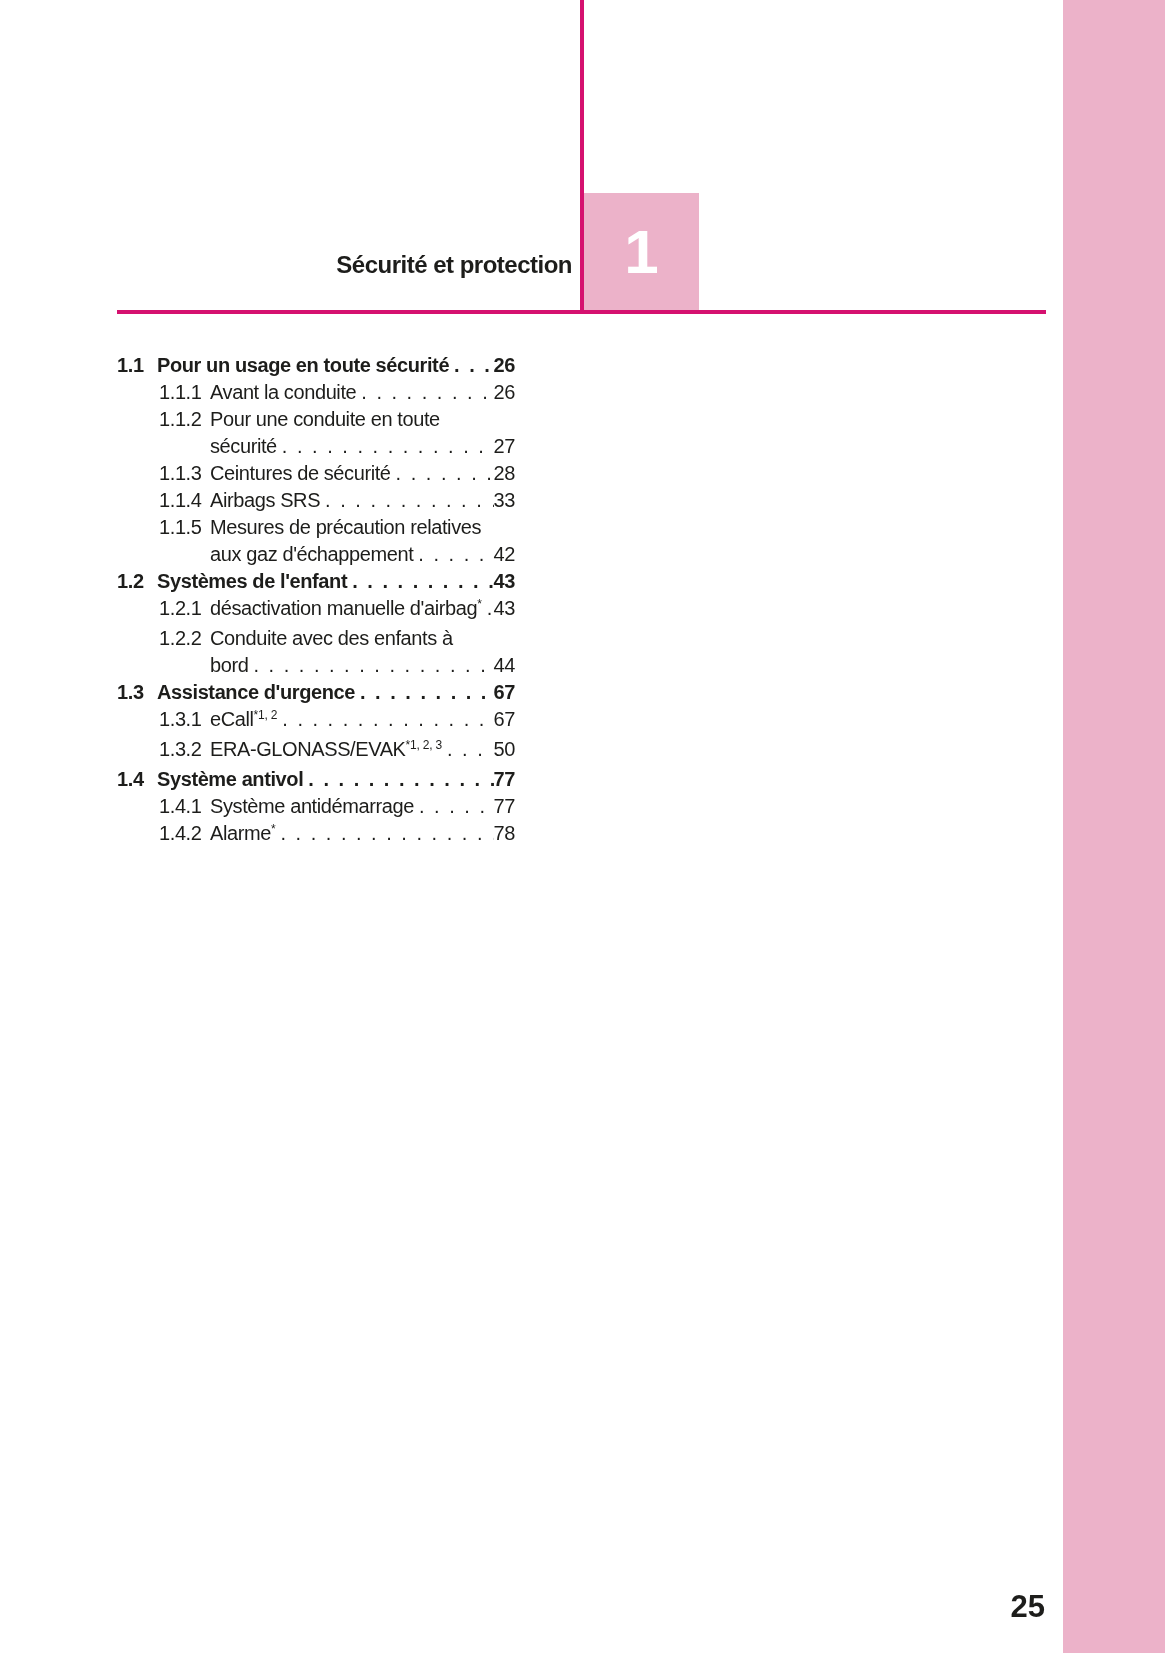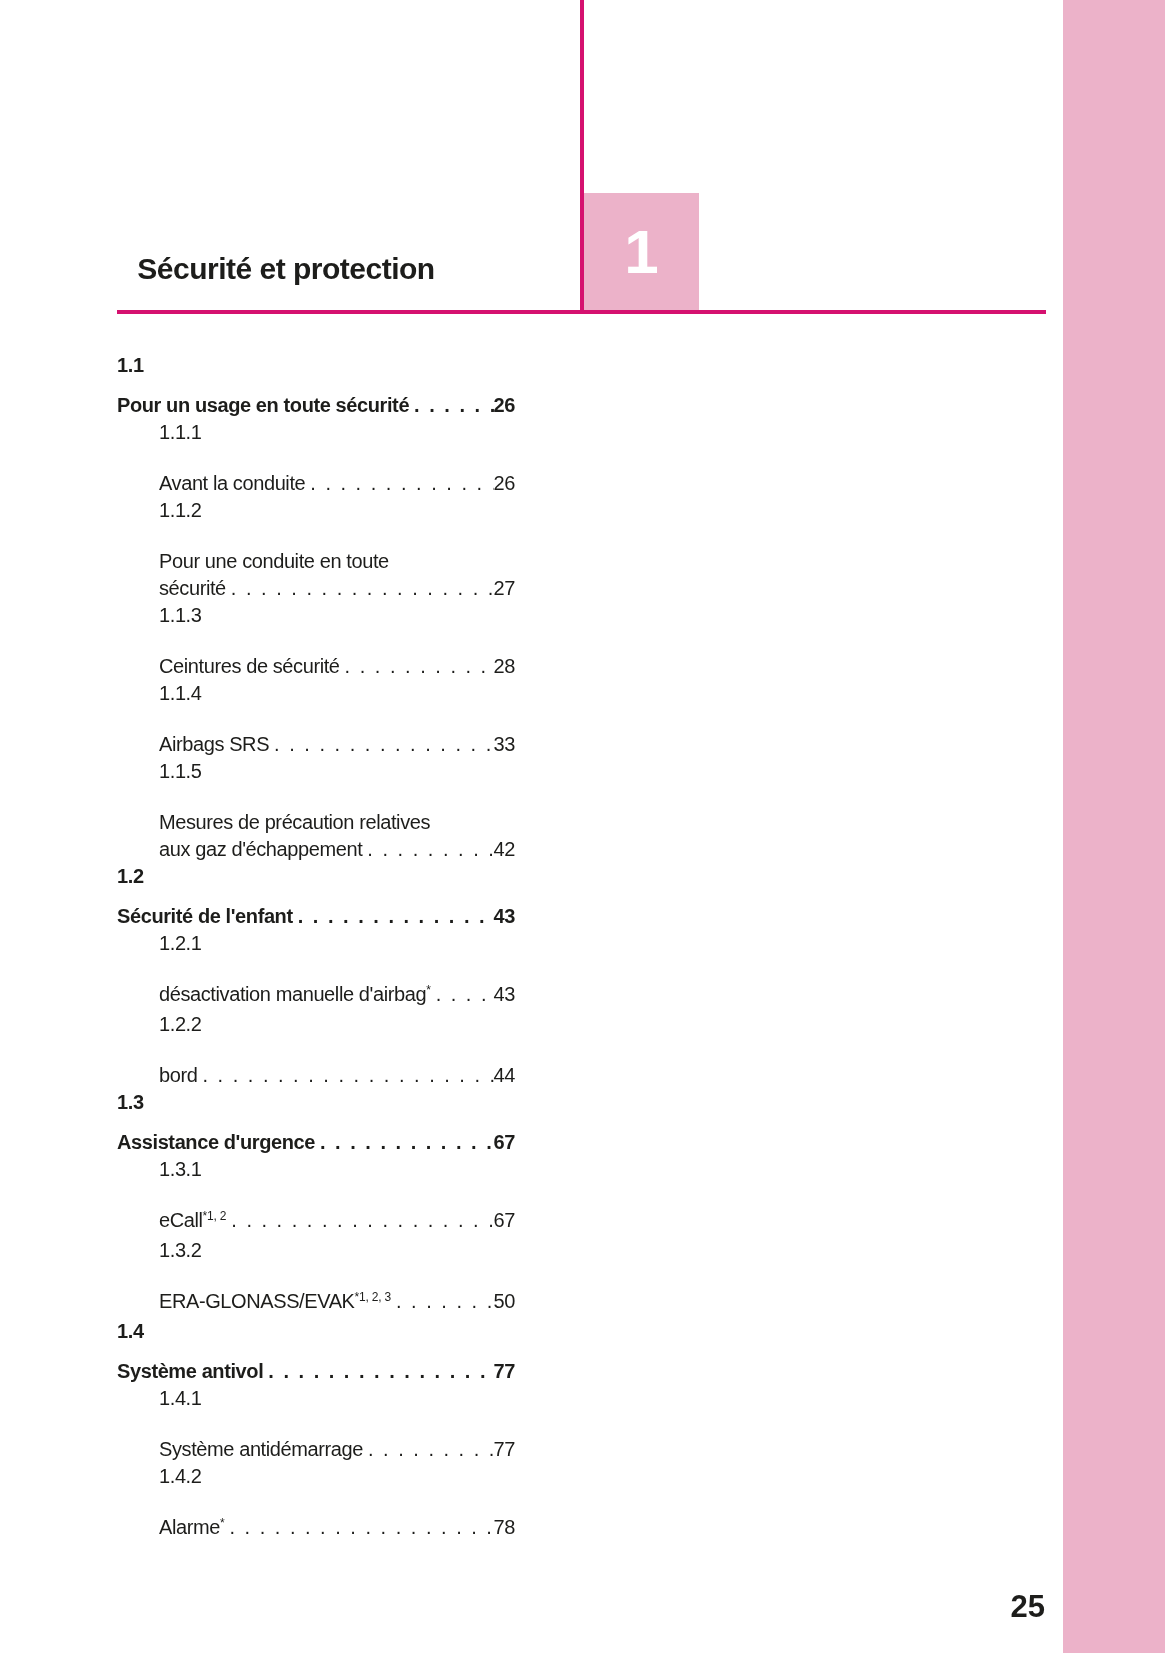--- a/index.html
+++ b/index.html
@@ -23,42 +23,42 @@
     width: 4px; height: 314px;
     background: var(--accent);
   }
   .hline {
     position: absolute; left: 117px; top: 310px;
     width: 929px; height: 4px;
     background: var(--accent);
   }
   .chapter-title {
     position: absolute; top: 231px; left: 0; width: 572px;
-    text-align: center;
-    font-size: 30px; font-weight: 700; letter-spacing: -0.5px;
+    text-align: right;
+    font-size: 24px; font-weight: 700; letter-spacing: -0.5px;
     line-height: 36px;
     color: #1d1d1b;
     white-space: nowrap;
   }
   .chapter-box {
     position: absolute; left: 584px; top: 193px;
     width: 115px; height: 117px;
     background: var(--pink);
     display: flex; align-items: center; justify-content: center;
   }
   .chapter-box .chapter-num {
     color: #ffffff;
     font-size: 62px; font-weight: 700; line-height: 1;
   }
   .toc {
     position: absolute; left: 117px; top: 352px;
     width: 398px;
     font-size: 20px; line-height: 27px; letter-spacing: -0.4px;
   }
-  .entry { display: flex; flex-direction: column; }
+  .entry { display: flex; }
   .entry.bold { font-weight: 700; }
   .entry .num { flex: 0 0 40px; white-space: nowrap; }
   .entry.lvl2 { padding-left: 42px; }
   .entry.lvl2 .num { flex: 0 0 51px; }
   .entry .body { flex: 1 1 auto; min-width: 0; display: block; }
   .line { display: flex; min-width: 0; align-items: baseline; }
   .txt { flex: 0 0 auto; white-space: nowrap; text-align: right; }
   .sup {
     flex: 0 0 auto;
     font-size: 12px; position: relative; top: -7px;
@@ -154,41 +154,44 @@
           <span class="txt">aux gaz d'échappement</span>
           <span class="leader">. . . . . . . . . . . . . . . . . . . . . . . . . . . . . . . . . . . . . . . .</span>
           <span class="pg">42</span>
         </span>
       </span>
     </div>
     <div class="entry lvl1 bold">
       <span class="num">1.2</span>
       <span class="body">
         <span class="line">
-          <span class="txt">Sécurité de l'enfant</span>
+          <span class="txt">Systèmes de l'enfant</span>
           <span class="leader">. . . . . . . . . . . . . . . . . . . . . . . . . . . . . . . . . . . . . . . .</span>
           <span class="pg">43</span>
         </span>
       </span>
     </div>
     <div class="entry lvl2">
       <span class="num">1.2.1</span>
       <span class="body">
         <span class="line">
           <span class="txt">désactivation manuelle d'airbag</span>
           <span class="sup">*</span>
           <span class="leader">. . . . . . . . . . . . . . . . . . . . . . . . . . . . . . . . . . . . . . . .</span>
           <span class="pg">43</span>
         </span>
       </span>
     </div>
     <div class="entry lvl2">
       <span class="num">1.2.2</span>
       <span class="body">
         <span class="line">
+          <span class="txt">Conduite avec des enfants à</span>
+        </span>
+        <span class="line">
           <span class="txt">bord</span>
           <span class="leader">. . . . . . . . . . . . . . . . . . . . . . . . . . . . . . . . . . . . . . . .</span>
           <span class="pg">44</span>
         </span>
       </span>
     </div>
     <div class="entry lvl1 bold">
       <span class="num">1.3</span>
       <span class="body">
         <span class="line">

